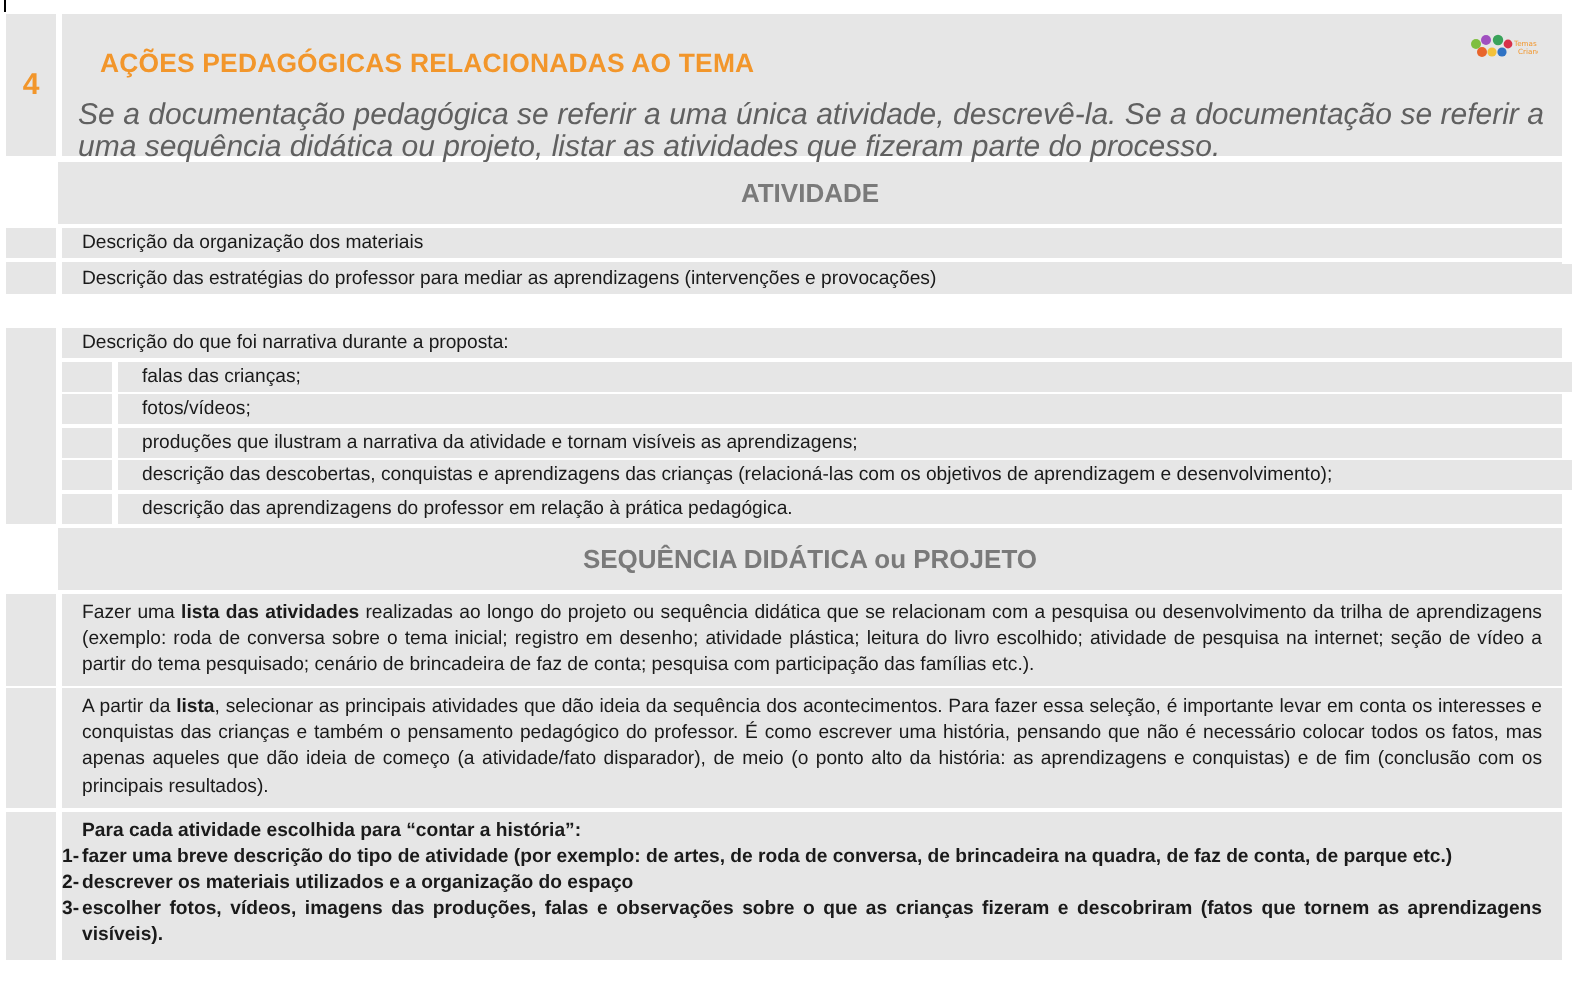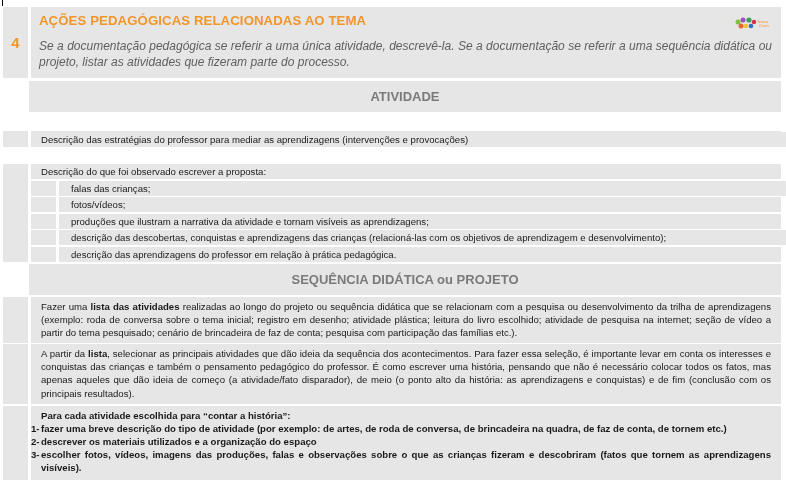--- a/index.html
+++ b/index.html
@@ -11,22 +11,22 @@
   .page { position: absolute; left: 0; top: 0; width: 786px; height: 494px; }
   .tick { position: absolute; left: 2px; top: 0; width: 1px; height: 6px; background: #000; }
 
   .row { position: absolute; left: 3px; width: 778px; }
   .cell { position: absolute; top: 0; bottom: 0; background: #e6e6e6; box-sizing: border-box; }
 
   
   .hdr-num { left: 0; width: 25px; display: flex; align-items: center; justify-content: center;
     color: #f2962b; font-weight: bold; font-size: 15px; }
   .hdr-body { left: 28px; right: 0; padding: 6px 0 0 8px; }
-  .hdr-title { color: #f2962b; font-weight: bold; font-size: 13.2px; letter-spacing: 0.1px; margin: 0; }
-  .hdr-desc { font-style: italic; color: #606060; font-size: 12px; line-height: 15.5px; margin-top: 11px;
+  .hdr-title { color: #f2962b; font-weight: bold; font-size: 13.2px; letter-spacing: 0.1px; margin: 11px; }
+  .hdr-desc { font-style: italic; color: #606060; font-size: 15px; line-height: 15.5px; margin-top: 11px;
     text-align: justify; padding-right: 9px; }
   .logo { position: absolute; right: 12px; top: 8px; width: 34px; height: 16px; }
 
   .section { left: 0; right: 0; display: flex; align-items: center; justify-content: center;
     color: #7a7a7a; font-weight: bold; font-size: 13px; margin-left: 26px; }
 
   .gutter { left: 0; width: 25px; }
   .gutter2 { left: 28px; width: 25px; }
   .txt { left: 28px; right: 0; padding-left: 10px; font-size: 9.6px; display: flex; align-items: center; white-space: nowrap; }
   .txt2 { left: 56px; right: 0; padding-left: 12px; font-size: 9.6px; display: flex; align-items: center; white-space: nowrap; }
@@ -58,34 +58,38 @@
         <text x="22" y="8" font-size="3.6" fill="#f2962b" font-family="DejaVu Sans, sans-serif">Temas de</text>
         <text x="24" y="12" font-size="3.6" fill="#f2962b" font-family="DejaVu Sans, sans-serif">Crianças</text>
       </svg>
     </div>
   </div>
 
   <div class="row" style="top:81px;height:31px;">
     <div class="cell section">ATIVIDADE</div>
   </div>
 
+  <div class="row" style="top:113.5px;height:15px;">
+    <div class="cell gutter"></div>
+    <div class="cell txt">Descrição da organização dos materiais</div>
+  </div>
   <div class="row" style="top:130.5px;height:15px;">
     <div class="cell gutter"></div>
     <div class="cell txt">Descrição da organização do espaço</div>
   </div>
   <div class="row" style="top:132px;height:15px;padding-left:12px;">
     <div class="cell gutter"></div>
     <div class="cell txt">Descrição das estratégias do professor para mediar as aprendizagens (intervenções e provocações)</div>
   </div>
 
   <div class="row" style="top:163.5px;height:98px;">
     <div class="cell gutter"></div>
   </div>
   <div class="row" style="top:163.5px;height:15px;">
-    <div class="cell txt">Descrição do que foi observado escrever a proposta:</div>
+    <div class="cell txt">Descrição do que foi narrativa durante a proposta:</div>
   </div>
   <div class="row" style="top:180.5px;height:15px;padding-left:44px;">
     <div class="cell gutter2"></div>
     <div class="cell txt2">falas das crianças;</div>
   </div>
   <div class="row" style="top:197px;height:15px;">
     <div class="cell gutter2"></div>
     <div class="cell txt2">fotos/vídeos;</div>
   </div>
   <div class="row" style="top:213.5px;height:15px;text-decoration:underline;">
@@ -115,21 +119,21 @@
     <div class="cell para"><span>A partir da </span><b>lista</b><span>, selecionar as principais atividades que dão ideia da sequência dos acontecimentos. Para fazer essa seleção, é importante levar em conta os interesses e conquistas das crianças e também o pensamento pedagógico do professor.  É como escrever uma história, pensando que não é necessário colocar todos os fatos, mas apenas aqueles que dão ideia de começo (a atividade/fato disparador), de meio (o ponto alto da história: as aprendizagens e conquistas) e de fim (conclusão com os principais resultados).</span></div>
   </div>
 
   <div class="row" style="top:405.5px;height:74px;">
     <div class="cell gutter"></div>
     <div class="cell para" style="padding-left:0;font-weight:bold;">
       <div style="padding-left:10px;">Para cada atividade escolhida para “contar a história”:</div>
       <ul class="list">
         <li>
             <span class="n">1-</span>
-            <span>fazer uma breve descrição do tipo de atividade (por exemplo: de artes, de roda de conversa, de brincadeira na quadra, de faz de conta, de tornem etc.)</span>
+            <span>fazer uma breve descrição do tipo de atividade (por exemplo: de artes, de roda de conversa, de brincadeira na quadra, de faz de conta, de parque etc.)</span>
           </li>
         <li>
             <span class="n">2-</span>
             <span>descrever os materiais utilizados e a organização do espaço</span>
           </li>
         <li>
             <span class="n">3-</span>
             <span>escolher fotos, vídeos, imagens das produções, falas e observações sobre o que as crianças fizeram e descobriram (fatos que tornem as aprendizagens visíveis).</span>
           </li>
       </ul>

